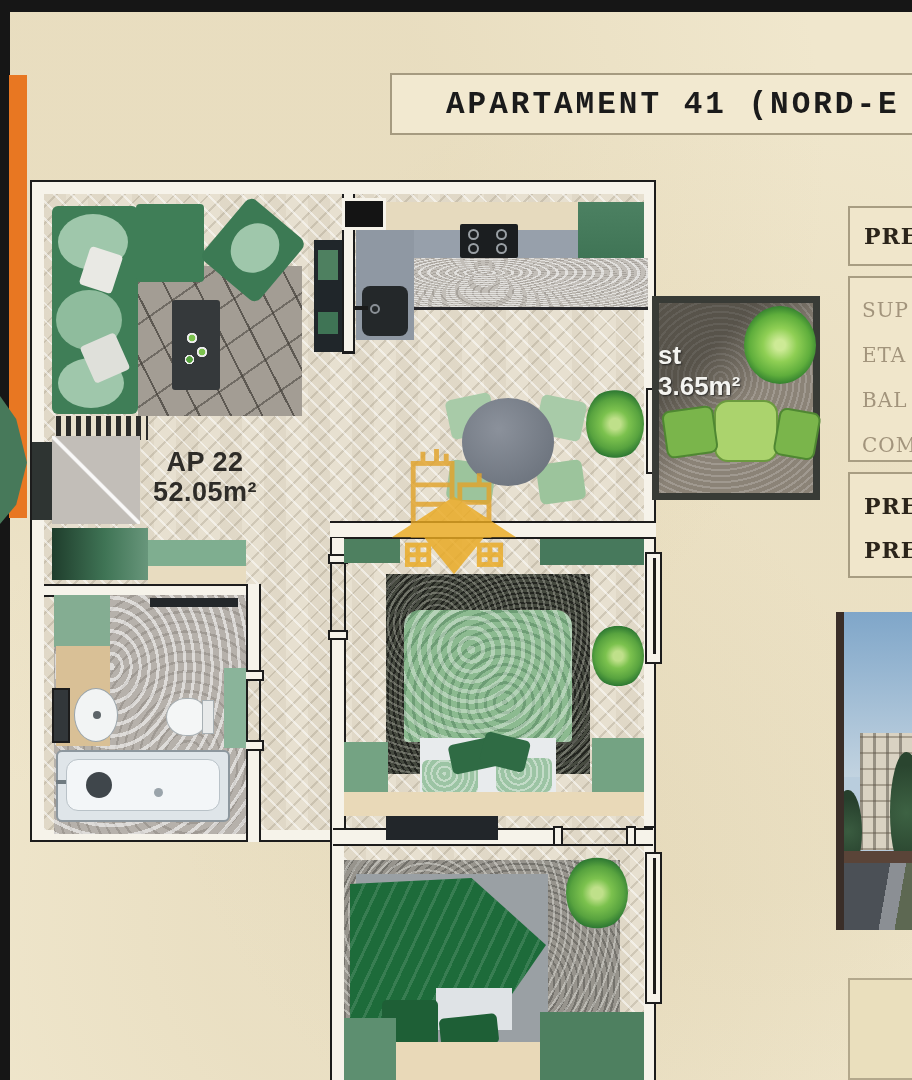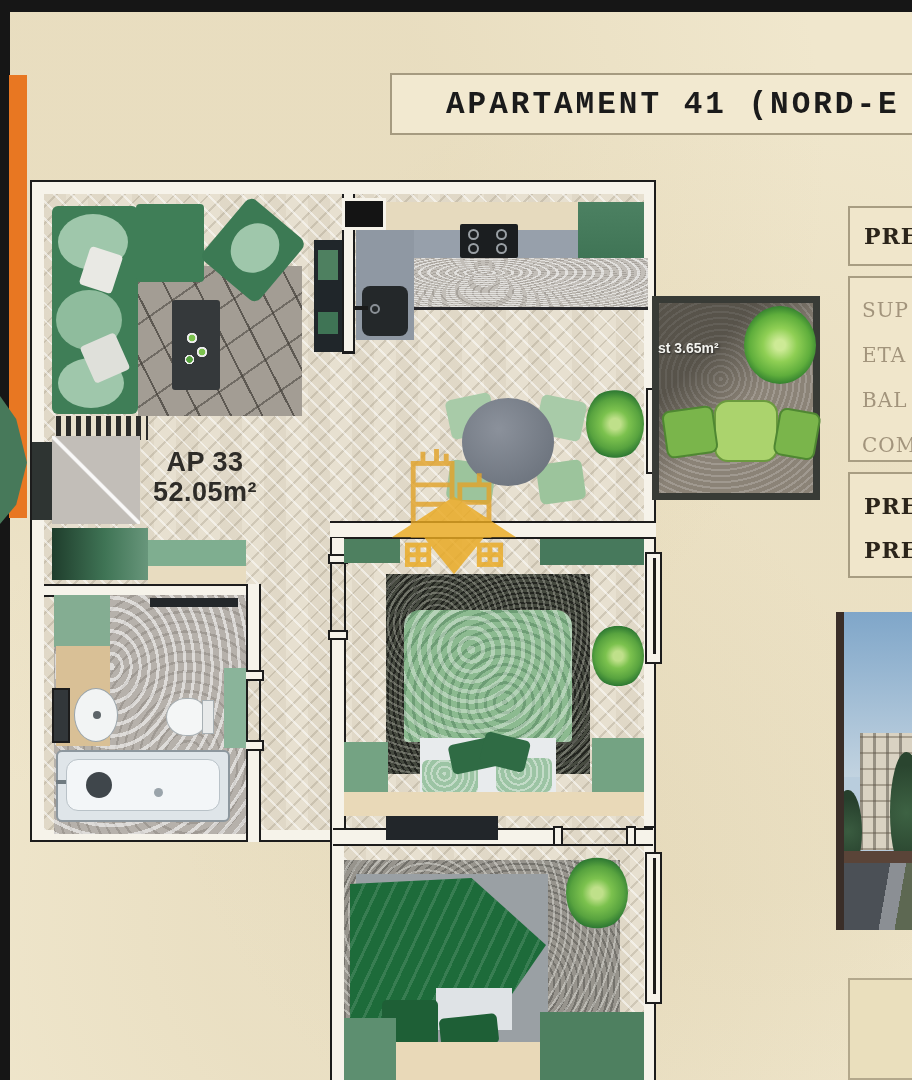--- a/index.html
+++ b/index.html
@@ -75,21 +75,21 @@
     background:#f2e9d0;border:2px solid #a69b80;box-sizing:border-box;
     display:flex;align-items:center;
     font-family:"Liberation Mono", monospace;font-weight:bold;
     font-size:31px;letter-spacing:3px;color:#1b1b1b;white-space:nowrap;overflow:hidden;
     padding-left:54px;
   }
   .side-box{background:#f0e6cb;border:2px solid #a89d82;box-sizing:border-box;overflow:hidden;}
   .side-label-bold{font-family:"DejaVu Serif", serif;font-weight:bold;font-size:22px;color:#2b241a;letter-spacing:1px;}
   .side-label-gray{font-family:"DejaVu Serif", serif;font-size:20px;color:#a2947c;letter-spacing:1px;}
   .plan-label{font-weight:bold;color:#2e2c28;text-align:center;line-height:1.12;font-size:27px;letter-spacing:0.5px;}
-  .balc-label{font-weight:bold;color:#f4f4f0;font-size:14px;text-shadow:1px 1px 2px rgba(20,20,20,.8);}
+  .balc-label{font-weight:bold;color:#f4f4f0;font-size:26px;text-shadow:1px 1px 2px rgba(20,20,20,.8);}
   .wm-text{font-family:"DejaVu Serif", serif;color:#cc9a2e;font-size:37px;letter-spacing:7px;opacity:.8;}
   .door-tab{background:#f6f3ea;border:2px solid #1c1c1c;box-sizing:border-box;}
 </style>
 </head>
 <body>
 
 <div class="canvas">
 
   <div class="abs" style="left:0;top:0;width:912px;height:12px;background:#161616;"></div>
   <div class="abs" style="left:0;top:0;width:10px;height:1080px;background:#161616;"></div>
@@ -171,21 +171,21 @@
   <div class="abs" style="left:448px;top:396px;width:46px;height:40px;background:#a8cba8;border-radius:6px;transform:rotate(-12deg);"></div>
   <div class="abs" style="left:538px;top:398px;width:46px;height:40px;background:#a8cba8;border-radius:6px;transform:rotate(12deg);"></div>
   <div class="abs" style="left:538px;top:462px;width:46px;height:40px;background:#9cc49c;border-radius:6px;transform:rotate(-8deg);"></div>
   <div class="abs" style="left:448px;top:462px;width:46px;height:40px;background:#9cc49c;border-radius:6px;transform:rotate(8deg);"></div>
   <div class="abs" style="left:462px;top:398px;width:92px;height:88px;border-radius:50%;background:radial-gradient(circle at 40% 35%,#8b919b,#6f7680 75%);"></div>
   <div class="abs plant" style="left:586px;top:388px;width:58px;height:72px;"></div>
 
   <div class="abs" style="left:32px;top:442px;width:20px;height:78px;background:#2e3432;"></div>
   <div class="abs marble" style="left:52px;top:436px;width:88px;height:88px;background-image:linear-gradient(45deg,rgba(0,0,0,0) 48%,rgba(255,255,255,.9) 49% 51%,rgba(0,0,0,0) 52%);"></div>
   <div class="abs plan-label" style="left:148px;top:447px;width:114px;">
-    <div>AP 33</div>
+    <div>AP 22</div>
     <div>52.05m²</div>
   </div>
   <div class="abs" style="left:52px;top:528px;width:96px;height:52px;background:linear-gradient(90deg,#1f3d2c,#3f7455 55%,#68967b);"></div>
   <div class="abs" style="left:148px;top:540px;width:98px;height:26px;background:#7fae90;"></div>
   <div class="abs" style="left:148px;top:566px;width:98px;height:18px;background:#e8dcc0;"></div>
 
   <div class="abs marble" style="left:54px;top:595px;width:192px;height:239px;background-color:#b6b1ab;"></div>
   <div class="abs" style="left:54px;top:595px;width:56px;height:52px;background:#84ad92;"></div>
   <div class="abs" style="left:150px;top:598px;width:88px;height:9px;background:#23272a;"></div>
   <div class="abs" style="left:56px;top:646px;width:54px;height:100px;background:#d9c096;"></div>

